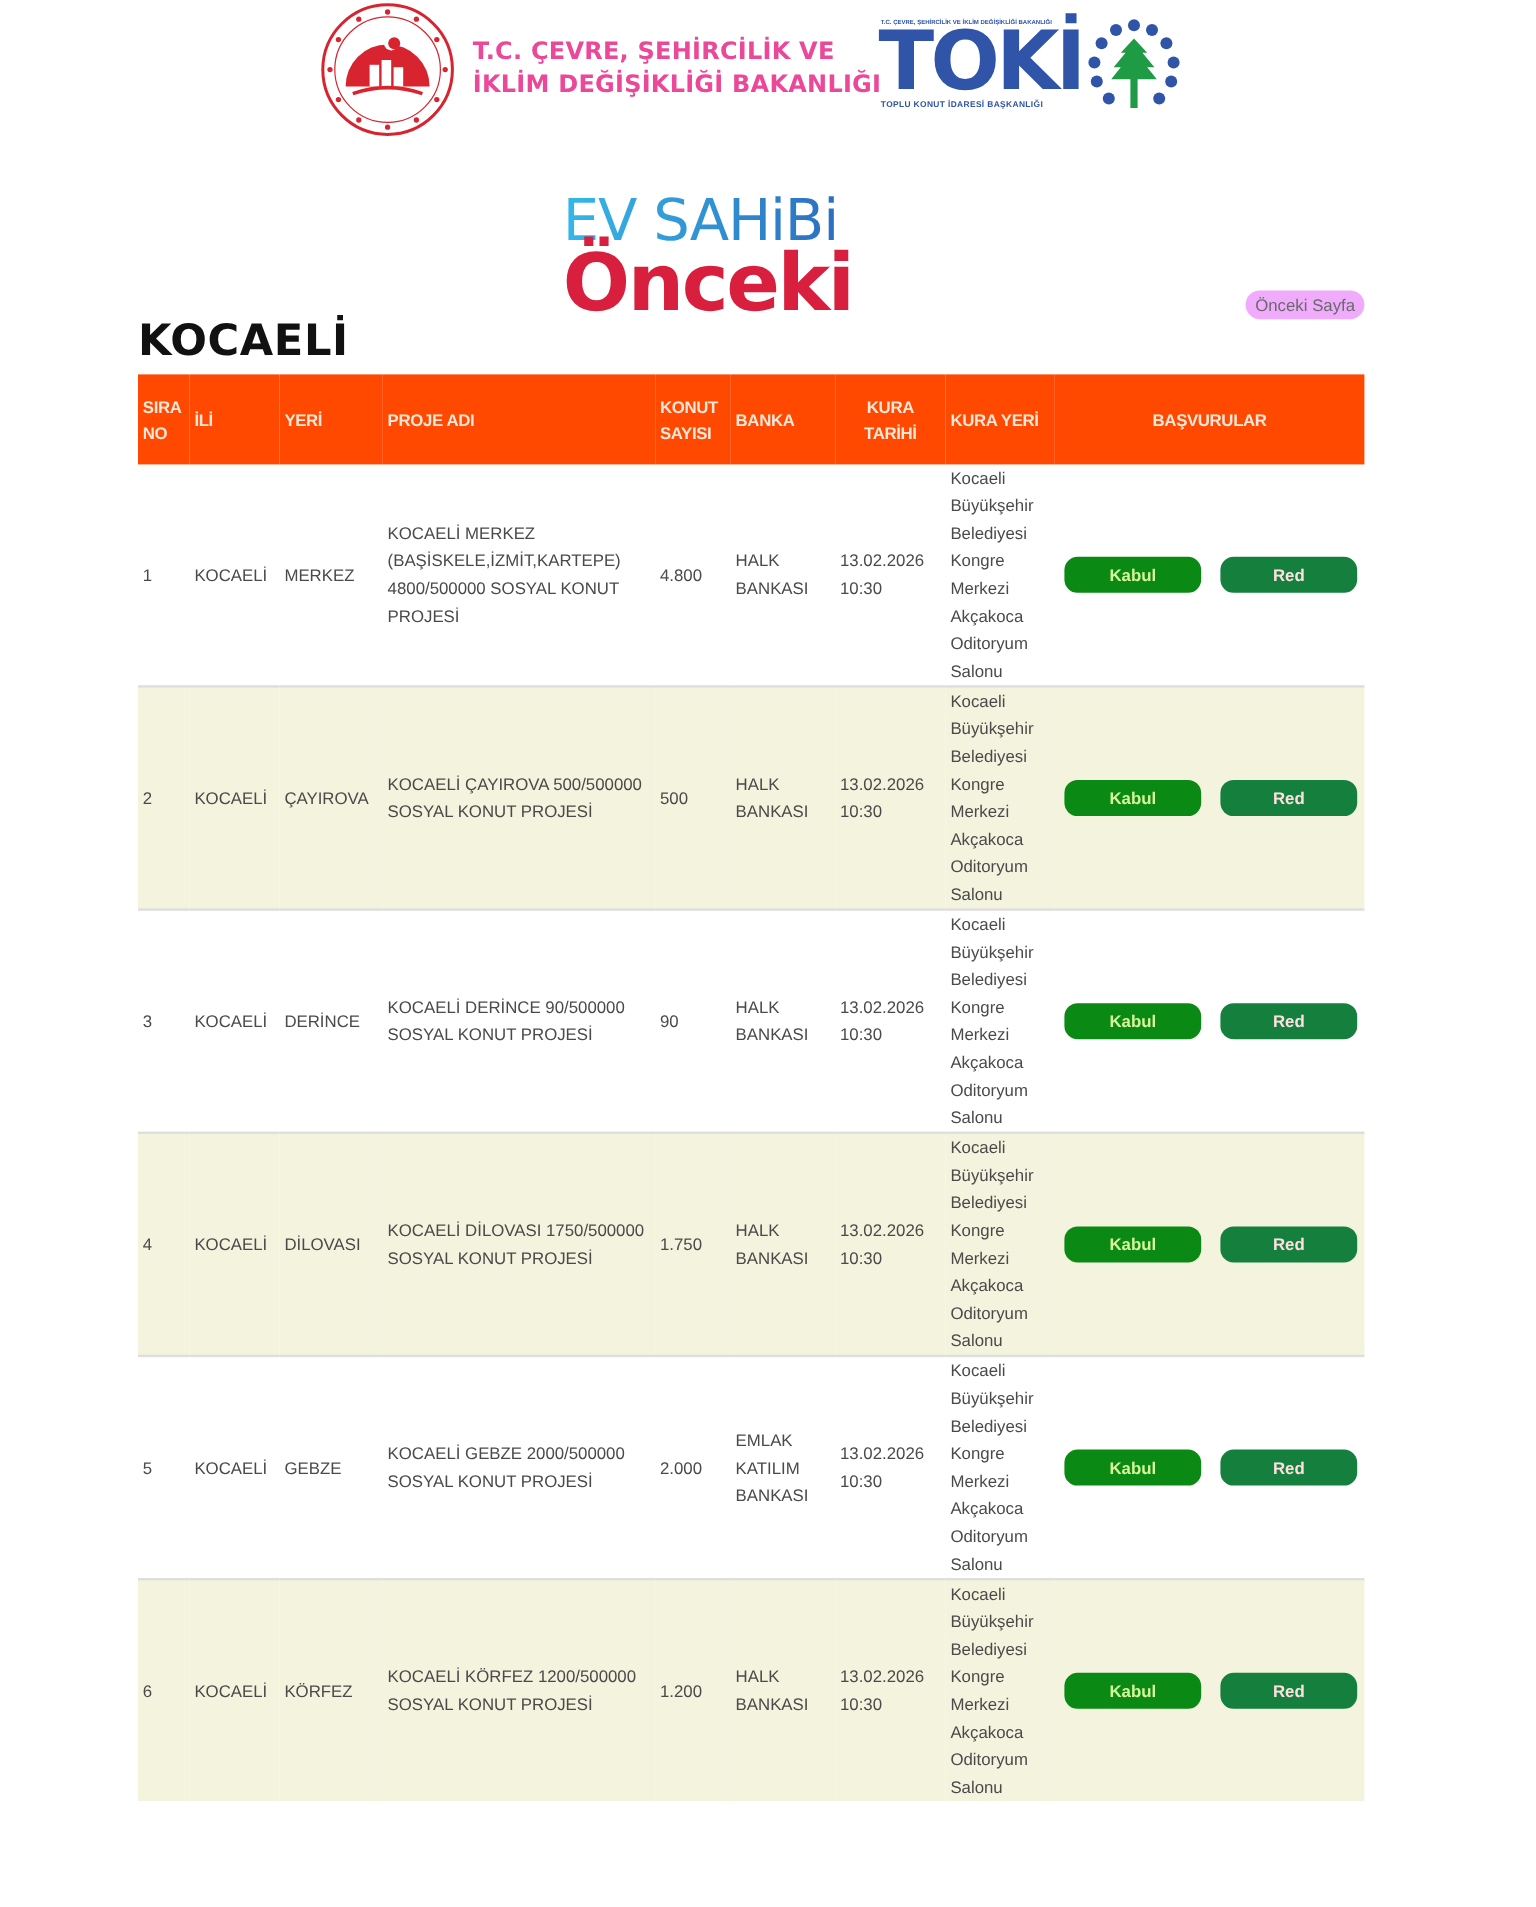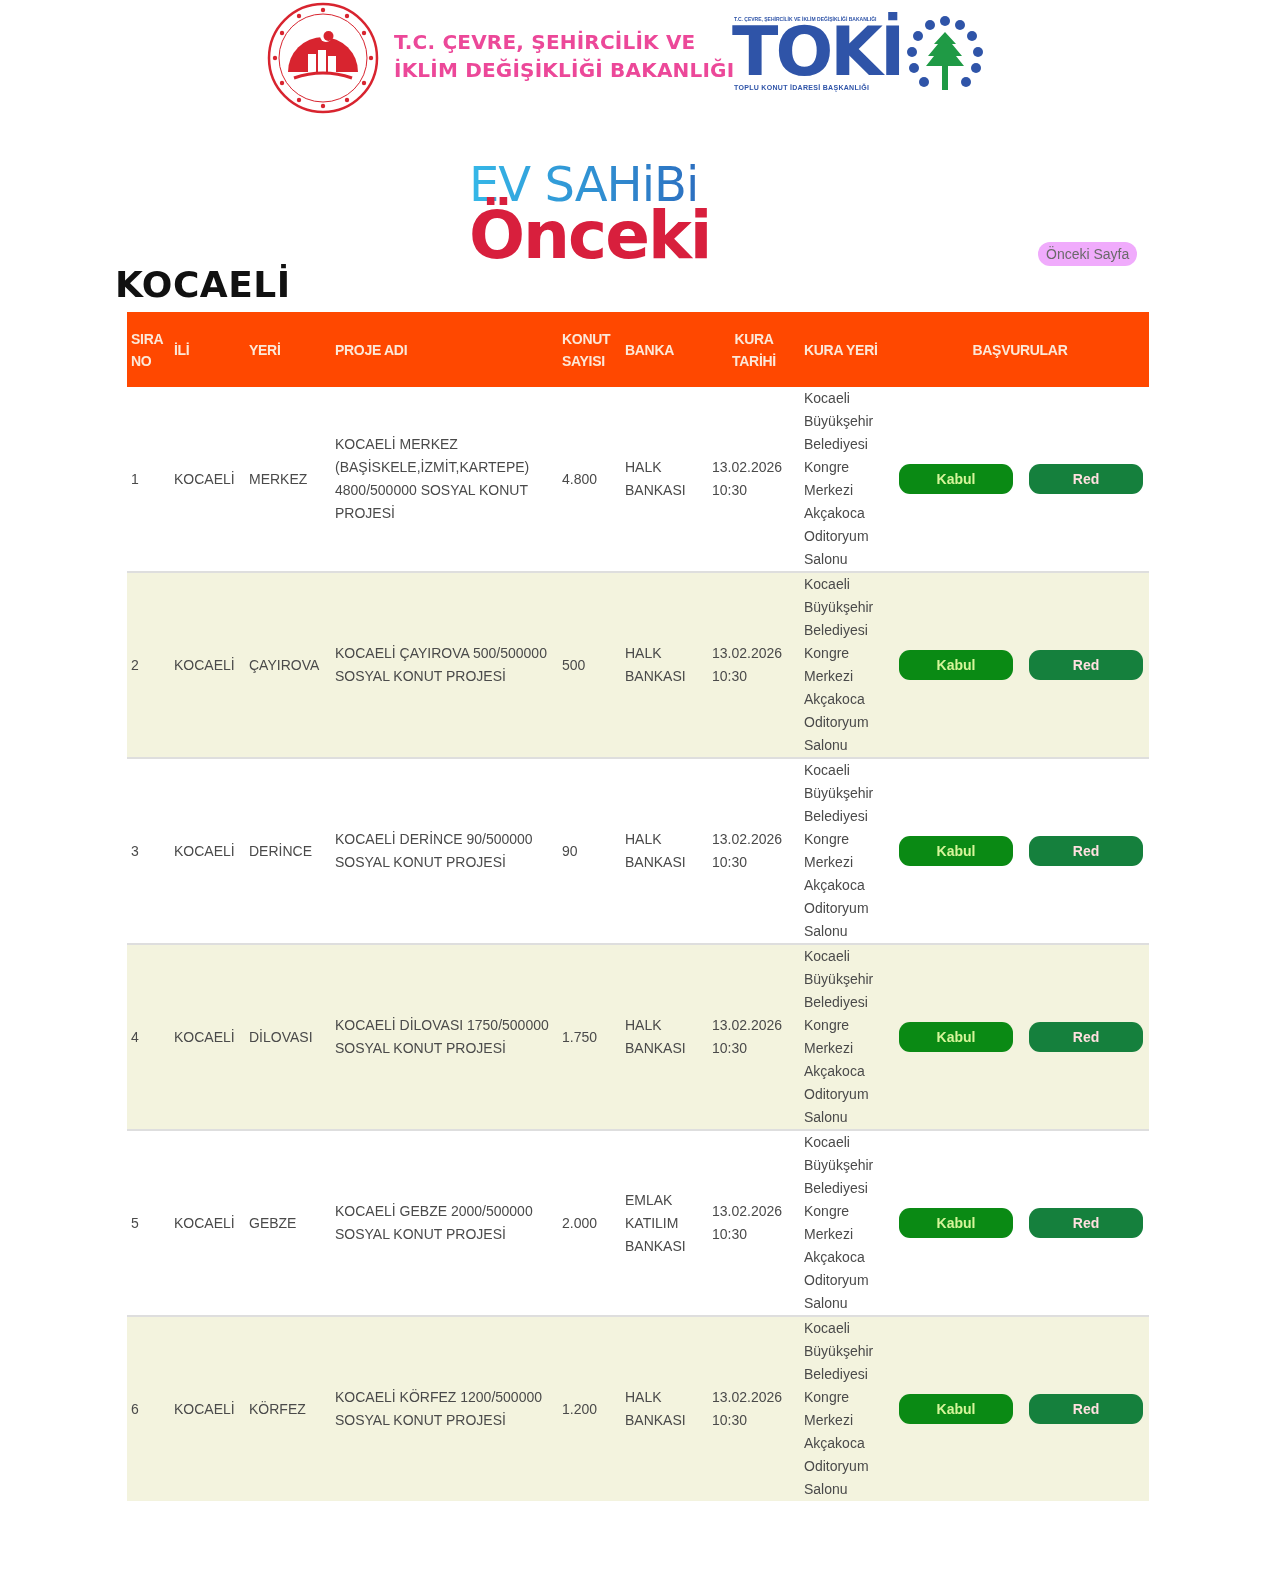--- a/index.html
+++ b/index.html
@@ -18,21 +18,21 @@
   .toki-emblem { position: absolute; left: 904px; top: 14px; width: 82px; height: 82px; }
 
   .campaign { position: absolute; left: 469px; top: 138px; width: 345px; height: 110px; margin-top: 21px; }
   .campaign .ev { position: absolute; left: 0; top: 0; font-size: 48px; line-height: 50px; font-family: "DejaVu Sans", sans-serif; letter-spacing: -1px; background: linear-gradient(90deg, #35b8e8, #2c6fc0); -webkit-background-clip: text; background-clip: text; color: transparent; }
   .campaign .tr { position: absolute; left: 0; top: 44px; font-size: 66px; line-height: 66px; font-weight: bold; color: #d81f3d; font-family: "DejaVu Sans", sans-serif; letter-spacing: -2px; }
 
   .prev-btn { position: absolute; left: 1038px; top: 242px; height: 24px; padding: 0 8px; background: #f0abfc; border-radius: 12px; color: #6a6a6a; font-size: 14px; line-height: 24px; border: none; font-family: "Liberation Sans", sans-serif; cursor: pointer; }
 
   .page-title { position: absolute; left: 115px; top: 264px; font-size: 36px; font-weight: bold; color: #111; font-family: "DejaVu Sans", sans-serif; letter-spacing: 0.5px; margin: 0; }
 
-  table.kura { position: absolute; left: 115px; top: 312px; width: 1022px; border-collapse: collapse; table-layout: fixed; margin-left: 12px; }
+  table.kura { position: absolute; left: 115px; top: 312px; width: 1022px; border-collapse: collapse; table-layout: fixed; }
   table.kura thead tr { background: #ff4800; height: 75px; }
   table.kura th { color: #fce8d8; font-size: 14px; font-weight: bold; text-align: left; padding: 0 4px; line-height: 22px; vertical-align: middle; letter-spacing: -0.3px; }
   table.kura th.center { text-align: center; }
   table.kura tbody tr { height: 185px; border-bottom: 2px solid #dedede; }
   table.kura tbody tr.alt { background: #f3f3de; }
   table.kura tbody tr:last-child { border-bottom: none; }
   table.kura td { font-size: 14px; color: #4a4a4a; padding: 0 4px; line-height: 23px; vertical-align: middle; }
   table.kura td.center { }
   .btn-pair { display: flex; gap: 16px; justify-content: flex-start; padding-left: 4px; }
   .btn-kabul, .btn-red { width: 114px; height: 30px; border-radius: 11px; border: none; color: #e9f4c8; font-size: 14px; font-weight: bold; font-family: "Liberation Sans", sans-serif; cursor: pointer; padding: 0; line-height: 22px; }

